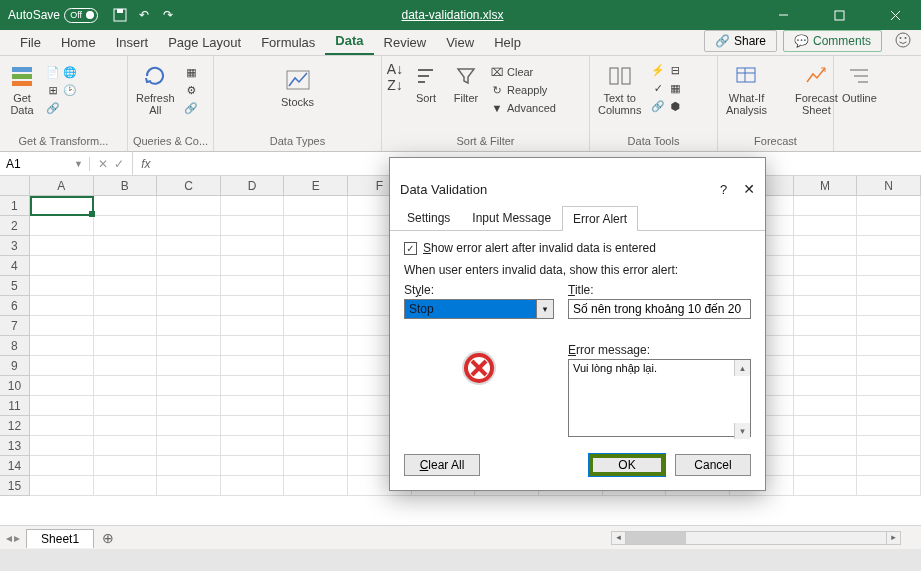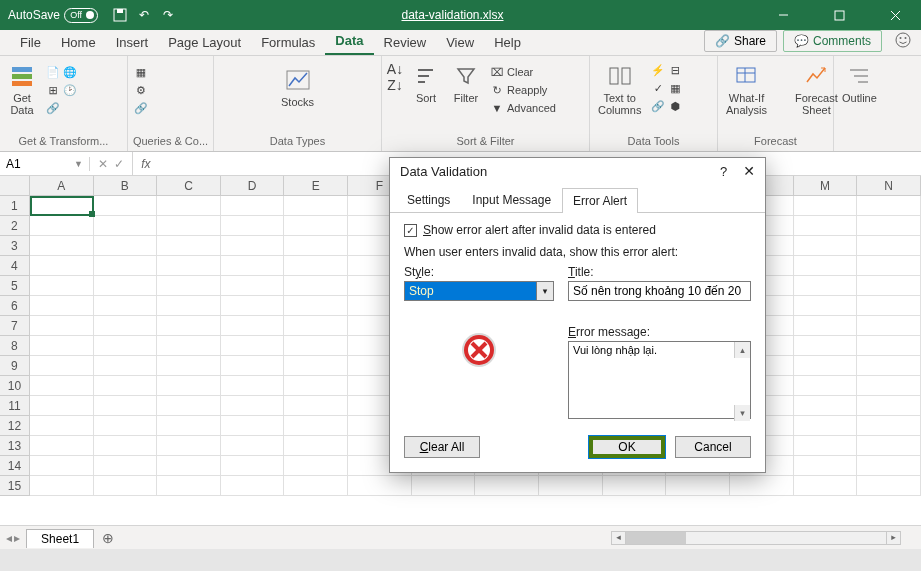--- a/index.html
+++ b/index.html
@@ -75,37 +75,37 @@
   .statusbar .sp{flex:1;}
   .statusbar .views{display:flex;gap:1px;}
   .statusbar .vbtn{width:24px;height:18px;border:1px solid #ccc;display:flex;align-items:center;justify-content:center;font-size:10px;}
   .statusbar .vbtn.active{background:#d6ebdb;border-color:#5a9e6f;}
   .statusbar .zoom{display:flex;align-items:center;gap:6px;margin-left:10px;}
   .statusbar .zslider{width:100px;height:3px;background:#bbb;position:relative;}
   .statusbar .zslider .th{position:absolute;left:48%;top:-4px;width:4px;height:11px;background:#666;}
 
   
   .dialog { position:absolute; left:389px; top:157px; width:377px; background:#fff; border:1px solid #888; box-shadow:0 6px 24px rgba(0,0,0,.35); font-size:12px; color:#222;}
-  .dlg-title { padding:5px 10px 6px; display:flex; align-items:flex-end;}
+  .dlg-title { padding:23px 10px 6px; display:flex; align-items:flex-end;}
   .dlg-title .tt{flex:1;font-size:13px;}
   .dlg-title .q{margin-right:16px;font-size:13px;}
   .dlg-title .x{font-size:14px;}
   .dlg-tabs { display:flex; padding:0 6px; border-bottom:1px solid #c9c9c9;margin-top:2px;}
   .dlg-tabs .t { padding:5px 10px; border:1px solid transparent; border-bottom:none; position:relative; cursor:pointer;}
   .dlg-tabs .t.active { border-color:#c9c9c9; background:#fff; top:1px;}
   .dlg-body { padding:10px 14px 4px;}
   .dlg-body .chkrow { display:flex; align-items:center; gap:6px; margin-bottom:8px;}
   .dlg-body .chkrow .chk{width:13px;height:13px;border:1px solid #555;display:flex;align-items:center;justify-content:center;font-size:10px;color:#333;}
   .dlg-body .sub{margin-bottom:6px;}
   .dlg-cols { display:flex; gap:14px;}
   .dlg-col {flex:1;}
   .dlg-col.left{flex:0 0 150px;}
   .dlg-col label{display:block;margin-bottom:2px;}
   .combo { display:flex; border:1px solid #7a7a7a;}
-  .combo .val{flex:1;background:#0078d7;color:#fef9c3;padding:2px 4px;}
+  .combo .val{flex:1;background:#0078d7;color:#0f172a;padding:2px 4px;}
   .combo .btn{width:17px;border-left:1px solid #7a7a7a;background:#e9e9e9;display:flex;align-items:center;justify-content:center;font-size:9px;}
   .txt { width:100%; border:1px solid #7a7a7a; padding:2px 4px; font-size:12px;}
   .txta { width:100%; height:78px; border:1px solid #7a7a7a; padding:2px 4px; font-size:11px; resize:none; position:relative;}
   .txtawrap{position:relative;}
   .txtawrap .sbu,.txtawrap .sbd{position:absolute;right:1px;width:16px;height:16px;background:#efefef;border-left:1px solid #ccc;font-size:9px;display:flex;align-items:center;justify-content:center;color:#666;}
   .txtawrap .sbu{top:1px;} .txtawrap .sbd{bottom:1px;}
   .erricon{width:38px;height:38px;margin:30px auto 0;}
   .dlg-foot{display:flex;padding:10px 14px 14px;gap:10px;border-top:0;}
   .dlg-foot .sp{flex:1;}
   .dlg-foot button{width:76px;height:22px;border:1px solid #8a8a8a;background:#e9e9e9;font-size:12px;}
@@ -212,20 +212,30 @@
           </div>
         <div class="row">
             <span class="smallic">🔗</span>
           </div>
       </div>
     </div>
     <div class="label">Get &amp; Transform...</div>
   </div>
   <div class="rgrp" style="width:86px">
     <div class="body">
+      <div class="rbnbtn">
+        <div class="ricon">
+            <svg width="24" height="24">
+              <path d="M4 12a8 8 0 1 1 3 6" fill="none" stroke="#4472c4" stroke-width="2"></path>
+              <path d="M3 14l1 4l4-1" fill="none" stroke="#4472c4" stroke-width="2"></path>
+            </svg>
+          </div>
+        <span style="white-space:pre">Refresh
+All</span>
+      </div>
       <div class="smallstack" style="padding-top:4px">
         <div class="row">
             <span class="smallic">▦</span>
           </div>
         <div class="row">
             <span class="smallic">⚙</span>
           </div>
         <div class="row">
             <span class="smallic">🔗</span>
           </div>

